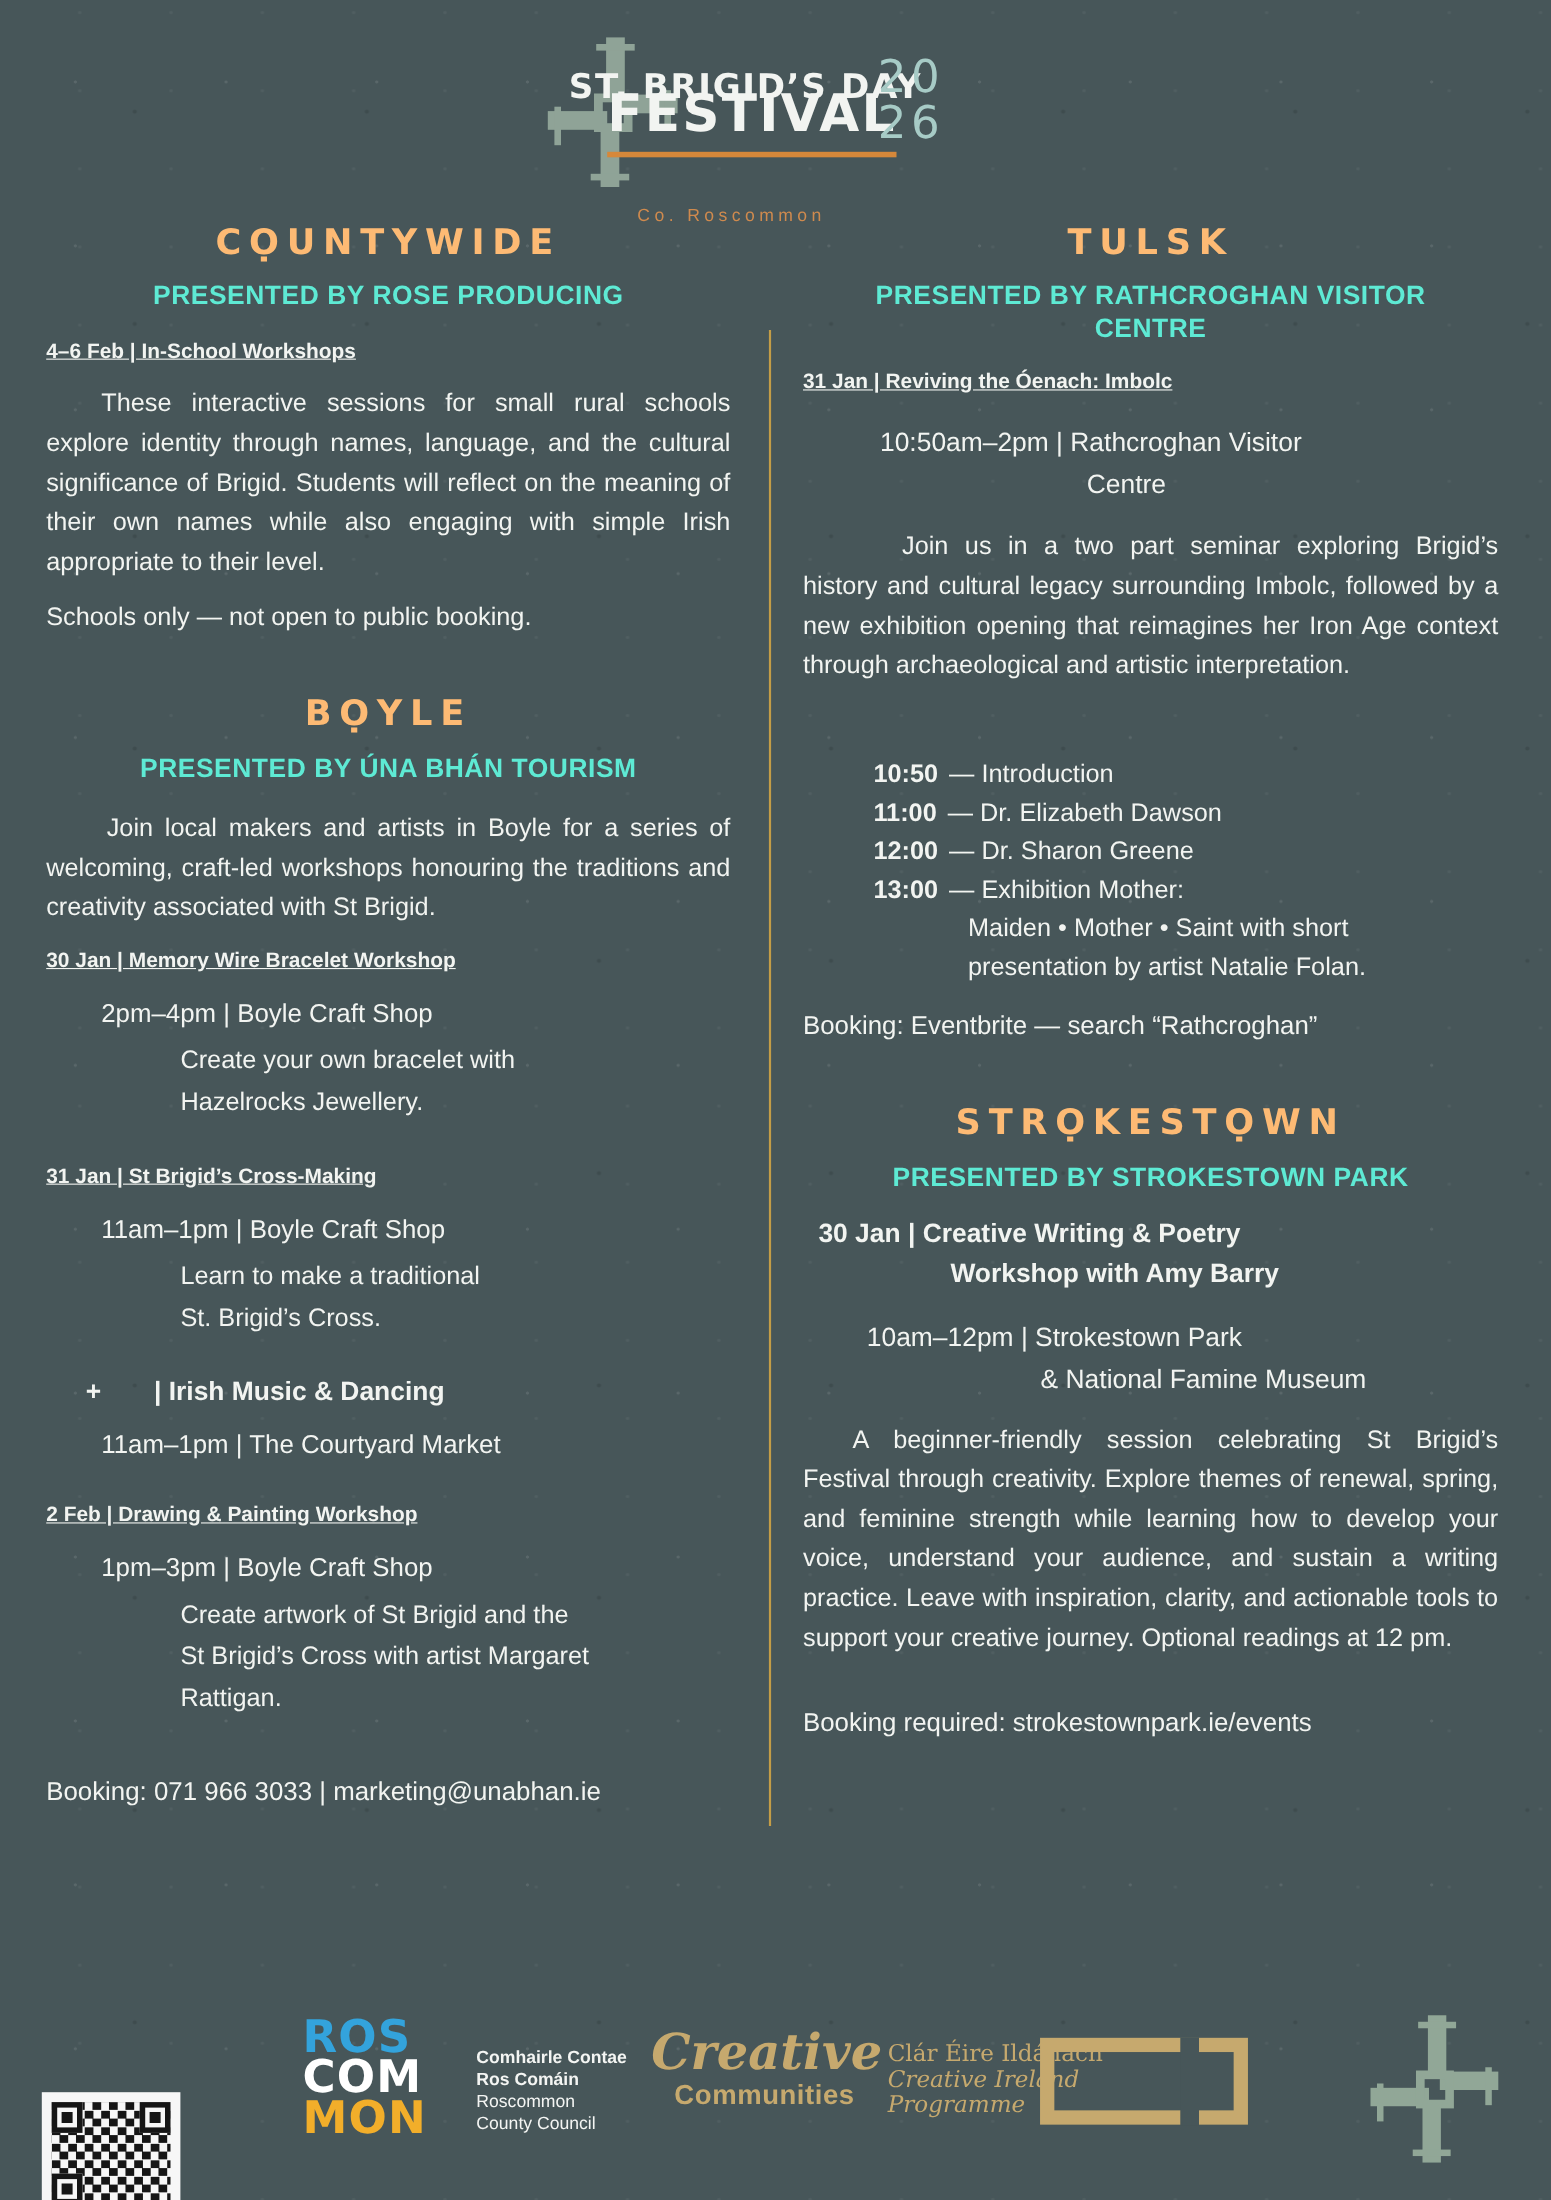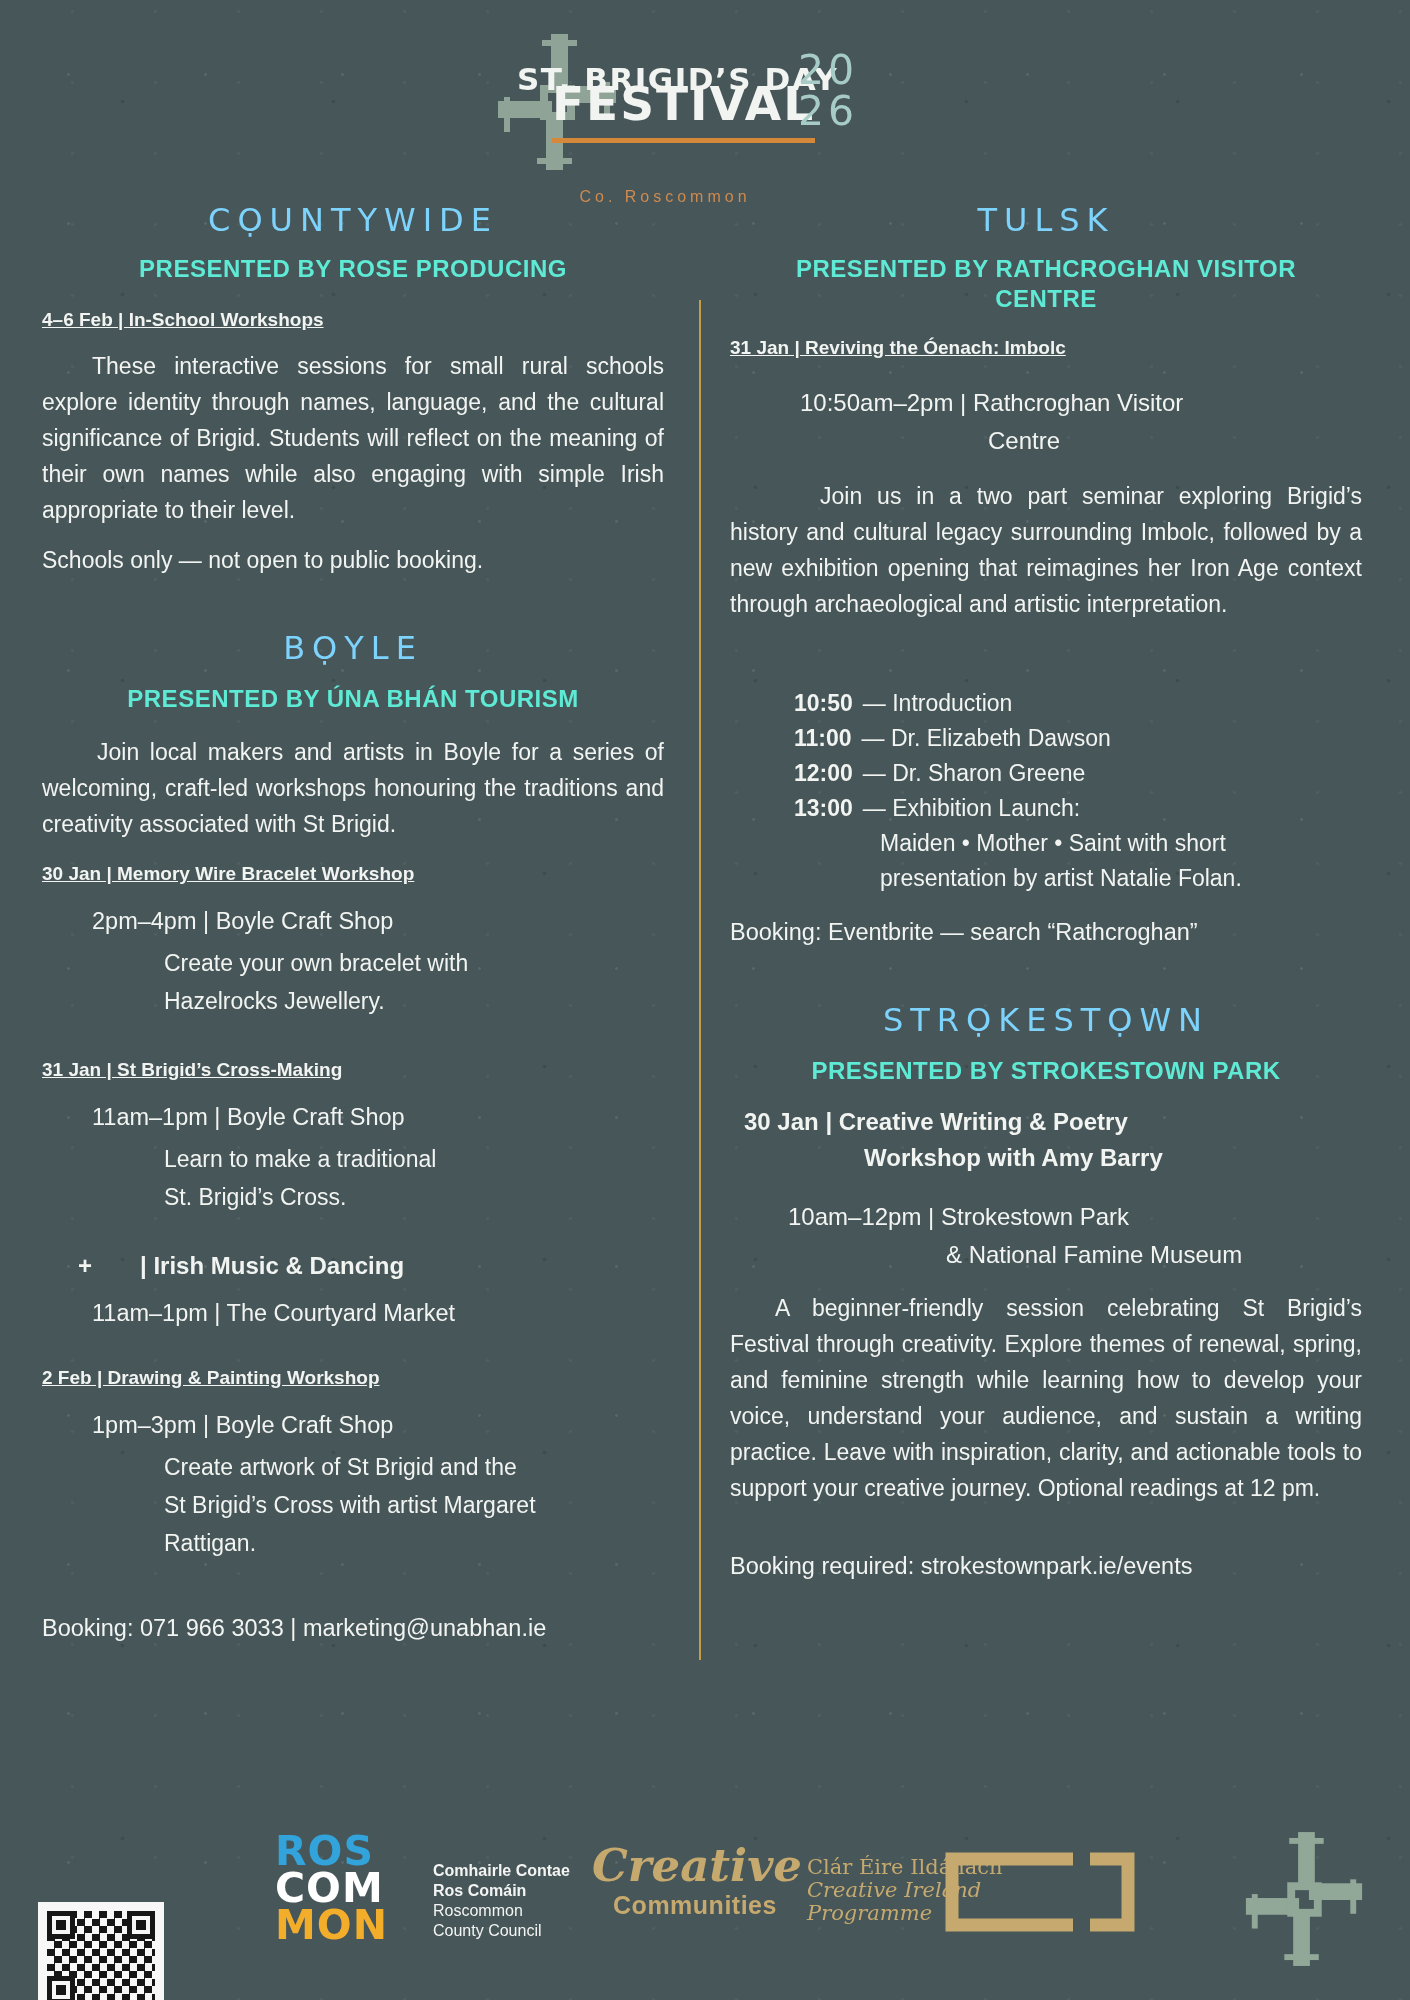--- a/index.html
+++ b/index.html
@@ -33,22 +33,22 @@
   .location{left:548px; top:152px; width:234px; text-align:center; font-size:16px;
             letter-spacing:4px; color:#cf8a4e; z-index:2;margin-top:36px;}
 
   
   .col{position:absolute; top:200px; z-index:1;}
   .col-left{left:42px; width:622px;}
   .col-right{left:730px; width:632px;}
   .divider{position:absolute; left:699px; top:300px; width:2px; height:1360px;
            background:#c49d47; z-index:1;}
 
-  .town{font-family:"DejaVu Sans", sans-serif; font-weight:400; font-size:32px; line-height:40px;
-        letter-spacing:7px; text-align:center; margin:0 0 14px; color:#7dd3fc;}
+  .town{font-family:"DejaVu Sans", sans-serif; font-weight:700; font-size:32px; line-height:40px;
+        letter-spacing:7px; text-align:center; margin:0 0 14px; color:#fdba74;}
   .gap-town{margin-top:52px; margin-bottom:16px;}
   .presented{font-size:24px; line-height:30px; font-weight:700; letter-spacing:.5px;
              color:#5eead4; text-align:center; margin:0 0 20px;}
   .presented .pline{display:block;}
   .evt-title{font-size:19px; line-height:32px; font-weight:700; margin:34px 0 0;text-decoration:underline;}
   .evt-title.first{margin-top:0;}
   .body-para{font-size:23px; line-height:36px; text-align:justify; margin:0 0 16px;}
   .cw-para{text-indent:50px; margin-top:12px;}
   .boyle-intro{text-indent:55px;}
   .note{font-size:23px; line-height:32px; margin:0;}
@@ -195,21 +195,21 @@
       <div class="sched-row">
         <span class="sched-time">10:50</span><span>— Introduction</span>
       </div>
       <div class="sched-row">
         <span class="sched-time">11:00</span><span>— Dr. Elizabeth Dawson</span>
       </div>
       <div class="sched-row">
         <span class="sched-time">12:00</span><span>— Dr. Sharon Greene</span>
       </div>
       <div class="sched-row">
-        <span class="sched-time">13:00</span><span>— Exhibition Launch:</span>
+        <span class="sched-time">13:00</span><span>— Exhibition Mother:</span>
       </div>
     </div>
     <div class="sched-extra">Maiden • Mother • Saint with short</div>
     <div class="sched-extra">presentation by artist Natalie Folan.</div>
 
     <div class="booking booking-tulsk">Booking: Eventbrite — search “Rathcroghan”</div>
 
     <div class="town gap-town">STRỌKESTỌWN</div>
     <div class="presented">PRESENTED BY STROKESTOWN PARK</div>
     <div class="stitle">

